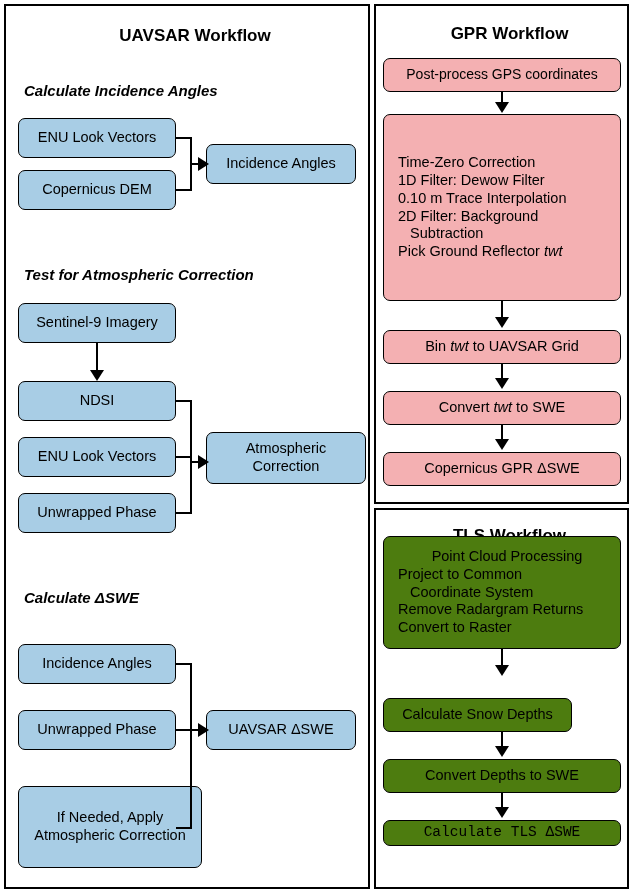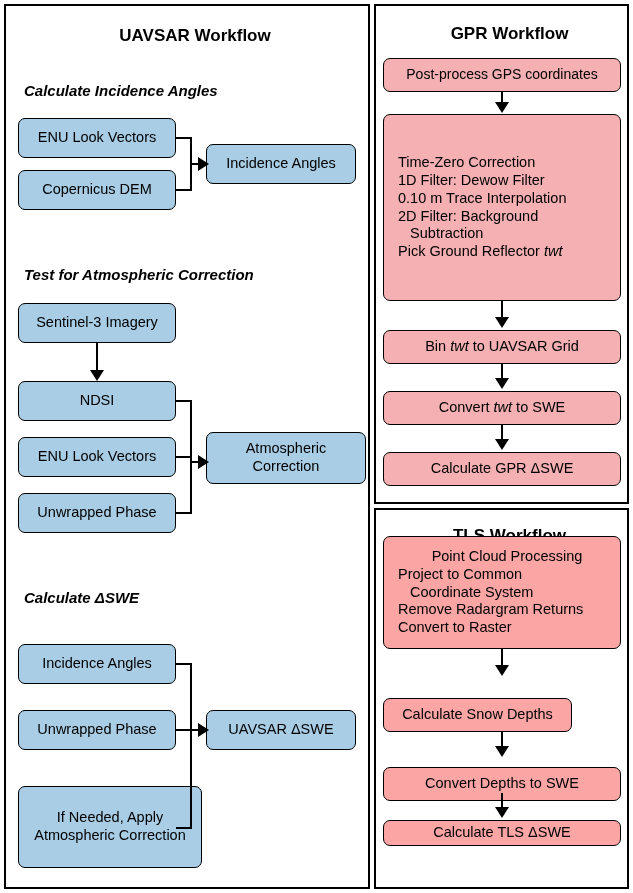--- a/index.html
+++ b/index.html
@@ -58,21 +58,21 @@
     display: flex;
     align-items: center;
     justify-content: center;
     text-align: center;
     font-size: 14.5px;
     line-height: 1.22;
     padding: 12px 4px;
   }
   .blue  { background: #a8cde5; }
   .red   { background: #f4b0b2; }
-  .green { background: #fca5a5; }
+  .green { background: #4d7c0f; }
 
   .box.left-align {
     justify-content: flex-start;
     text-align: left;
   }
   .box .multi { width: 100%; }
 
   
   .line {
     position: absolute;
@@ -113,21 +113,21 @@
   <div class="box blue" style="left:206px; top:144px; width:150px; height:40px;">Incidence Angles</div>
 
   <div class="line hline" style="left:176px; top:137px; width:16px;"></div>
   <div class="line hline" style="left:176px; top:189px; width:16px;"></div>
   <div class="line vline" style="left:190px; top:137px; height:54px;"></div>
   <div class="line hline" style="left:190px; top:163px; width:12px;"></div>
   <div class="arrow-right" style="left:198px; top:157px;"></div>
 
   <div class="section-title" style="left:24px; top:266px;">Test for Atmospheric Correction</div>
 
-  <div class="box blue" style="left:18px; top:303px; width:158px; height:40px;">Sentinel-3 Imagery</div>
+  <div class="box blue" style="left:18px; top:303px; width:158px; height:40px;">Sentinel-9 Imagery</div>
   <div class="line vline" style="left:96px; top:343px; height:30px;"></div>
   <div class="arrow-down" style="left:90px; top:370px;"></div>
   <div class="box blue" style="left:18px; top:381px; width:158px; height:40px;">NDSI</div>
 
   <div class="box blue" style="left:18px; top:437px; width:158px; height:40px;">ENU Look Vectors</div>
   <div class="box blue" style="left:18px; top:493px; width:158px; height:40px;">Unwrapped Phase</div>
 
   <div class="box blue" style="left:206px; top:432px; width:160px; height:52px;">Atmospheric Correction</div>
 
   <div class="line hline" style="left:176px; top:400px; width:16px;"></div>
@@ -181,21 +181,21 @@
   <div class="line vline" style="left:501px; top:364px; height:18px;"></div>
   <div class="arrow-down" style="left:495px; top:378px;"></div>
 
   <div class="box red" style="left:383px; top:391px; width:238px; height:34px;align-items:center;">
     <div><span>Convert </span><span class="ital">twt</span><span> to SWE</span></div>
   </div>
 
   <div class="line vline" style="left:501px; top:425px; height:18px;"></div>
   <div class="arrow-down" style="left:495px; top:439px;"></div>
 
-  <div class="box red" style="left:383px; top:452px; width:238px; height:34px;">Calculate GPR ΔSWE</div>
+  <div class="box red" style="left:383px; top:452px; width:238px; height:34px;">Copernicus GPR ΔSWE</div>
 
   <div class="panel" id="panel-tls">
     <div class="panel-title" id="title-tls">TLS Workflow</div>
   </div>
 
   <div class="box green left-align" style="left:383px; top:536px; width:238px; height:113px; padding-left:14px;">
     <div class="multi">
       <div style="text-align:center;">Point Cloud Processing</div>
       <div>Project to Common</div>
       <div style="white-space:pre;">   Coordinate System</div>
@@ -205,20 +205,20 @@
   </div>
 
   <div class="line vline" style="left:501px; top:649px; height:20px;"></div>
   <div class="arrow-down" style="left:495px; top:665px;"></div>
 
   <div class="box green" style="left:383px; top:698px; width:189px; height:34px;">Calculate Snow Depths</div>
 
   <div class="line vline" style="left:501px; top:732px; height:18px;"></div>
   <div class="arrow-down" style="left:495px; top:746px;"></div>
 
-  <div class="box green" style="left:383px; top:759px; width:238px; height:34px;margin-top:8px;">Convert Depths to SWE</div>
+  <div class="box green" style="left:383px; top:759px; width:238px; height:34px;">Convert Depths to SWE</div>
 
   <div class="line vline" style="left:501px; top:793px; height:18px;"></div>
   <div class="arrow-down" style="left:495px; top:807px;"></div>
 
-  <div class="box green" style="left:383px; top:820px; width:238px; height:24px;">Calculate TLS ΔSWE</div>
+  <div class="box green" style="left:383px; top:820px; width:238px; height:24px;font-family:Liberation Mono, monospace;">Calculate TLS ΔSWE</div>
 
 </div>
 
 </body></html>

